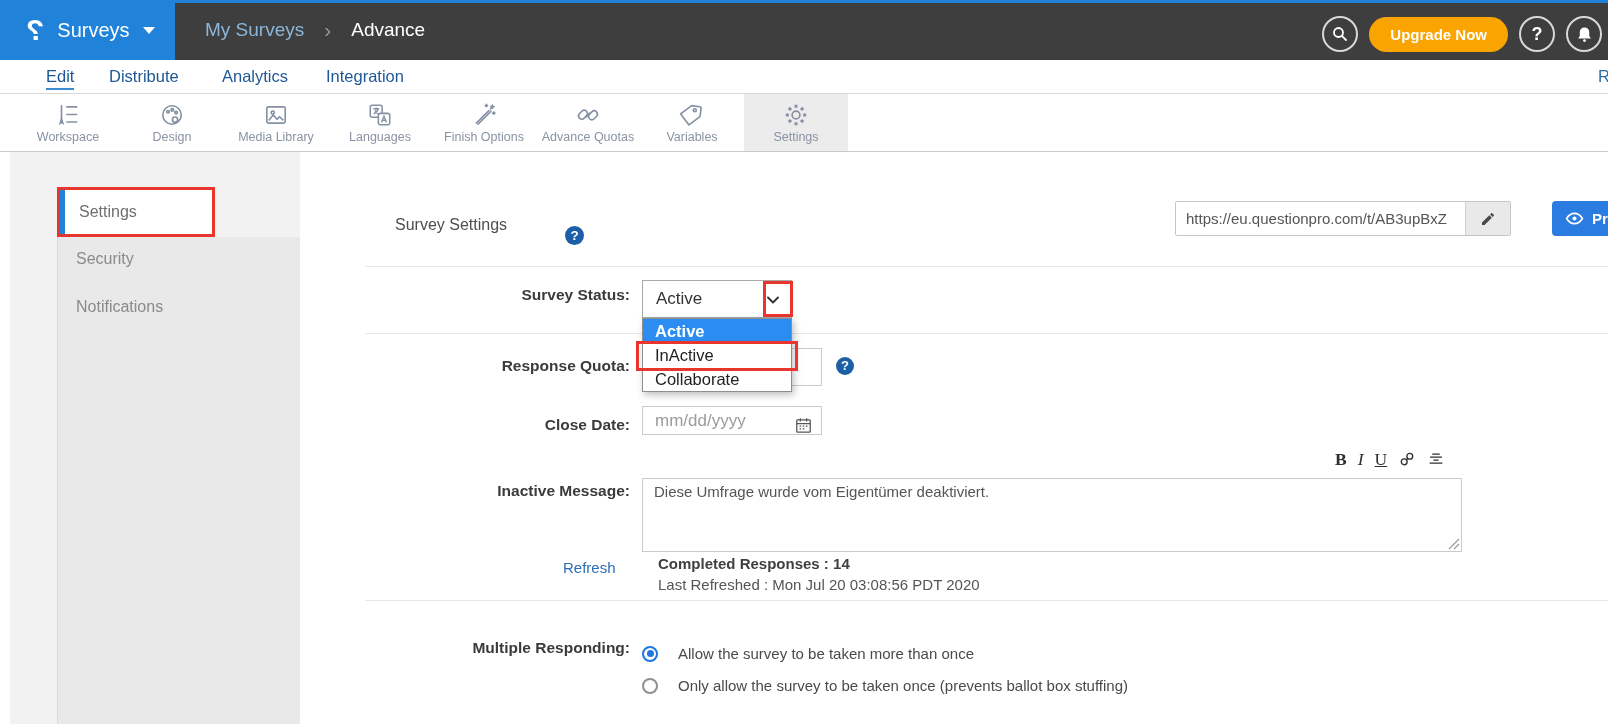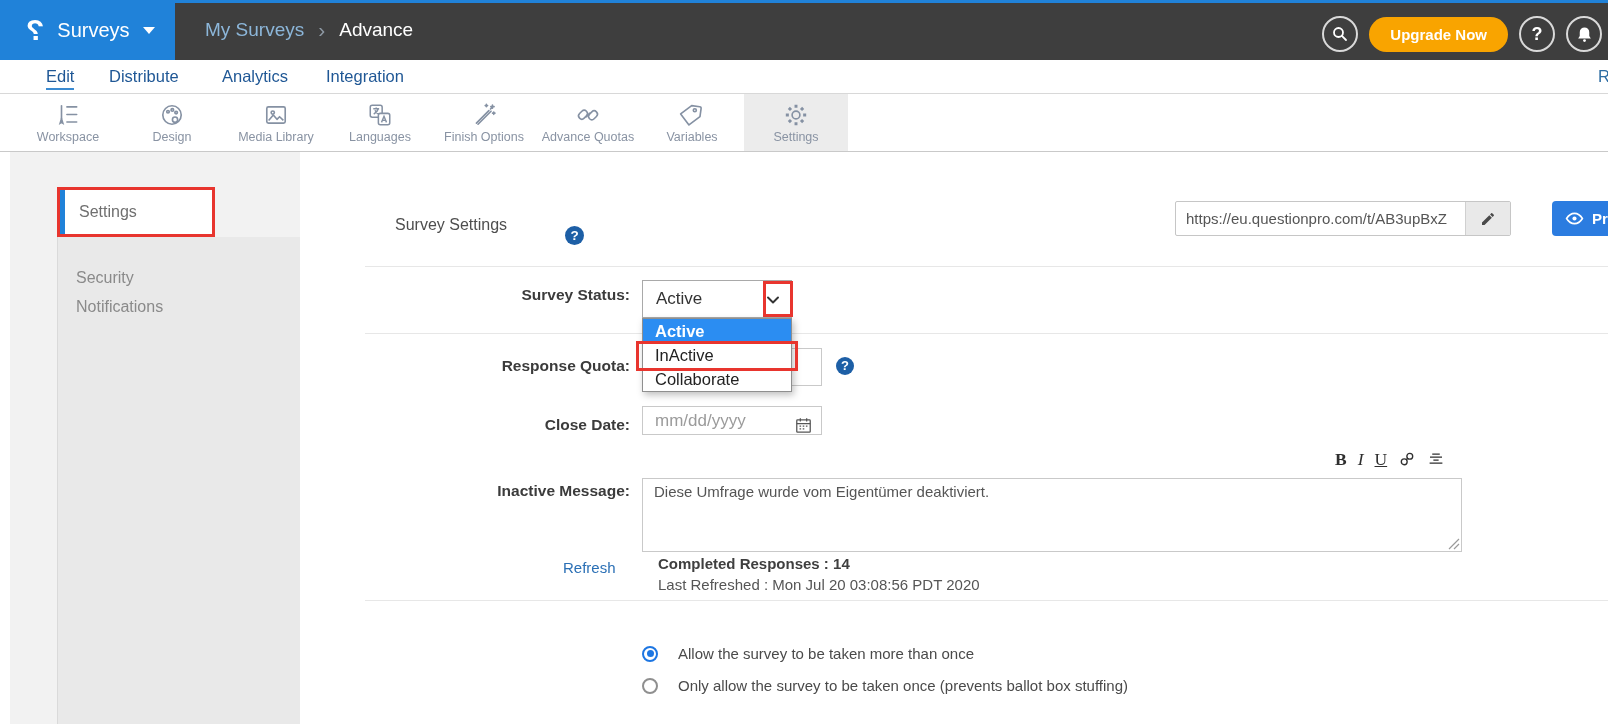--- a/index.html
+++ b/index.html
@@ -6,21 +6,21 @@
   body { font-family:"Liberation Sans","DejaVu Sans",sans-serif; background:#fff; }
   #app { position:relative; width:1608px; height:724px; background:#fff; overflow:hidden; }
 
   
   .top-accent { position:absolute; top:0; left:0; right:0; height:3px; background:#2082d9; z-index:30; }
   .topbar { position:absolute; top:0; left:0; right:0; height:60px; background:#3e3e3e; z-index:20; }
   .logo-box { position:absolute; left:0; top:0; width:175px; height:60px; background:#2082d9; display:flex; align-items:center; cursor:pointer; }
   .logo-glyph { display:inline-block; transform:scaleX(-1); font-size:30px; font-weight:bold; color:#fff; margin-left:26px; }
   .product { color:#fff; font-size:20px; margin-left:13px; }
   .caret-down { width:0; height:0; border-left:6px solid transparent; border-right:6px solid transparent; border-top:7px solid #fff; margin-left:13px; }
-  .breadcrumb { position:absolute; left:205px; top:0; height:60px; display:flex; align-items:center; gap:14px; }
+  .breadcrumb { position:absolute; left:205px; top:0; height:60px; display:flex; align-items:center; gap:20px; }
   .crumb-parent { color:#8cb6d9; font-size:19px; text-decoration:none; cursor:pointer; }
   .crumb-sep { color:#8f9aa5; font-size:21px; }
   .crumb-current { color:#fff; font-size:19px; }
   .topbar-right { position:absolute; right:6px; top:0; height:68px; display:flex; align-items:center; gap:11px; }
   .circle-btn { width:36px; height:36px; border:2px solid #d9d9d9; border-radius:50%; background:transparent; display:flex; align-items:center; justify-content:center; cursor:pointer; color:#fff; font-size:18px; font-weight:bold; }
   .upgrade-btn { height:35px; line-height:35px; background:#f9a400; color:#fff; font-weight:bold; font-size:15px; padding:0 21px; border:none; border-radius:18px; cursor:pointer; }
 
   
   .subnav { position:absolute; top:60px; left:0; right:0; height:34px; background:#fff; border-bottom:1px solid #d8d8d8; z-index:10; }
   .subnav a { position:absolute; top:7px; font-size:16.5px; color:#1f5795; text-decoration:none; cursor:pointer;margin-left:26px; }
@@ -38,21 +38,21 @@
   .share-box { position:absolute; left:1175px; top:107px; width:336px; height:35px; border:1px solid #c6c6c6; border-radius:2px; background:#fff; display:flex; overflow:hidden; }
   .share-box input { flex:1; border:none; outline:none; padding:0 10px; font-size:15px; color:#555; font-family:inherit; background:transparent; }
   .pencil-seg { width:45px; background:#e9e9e9; border-left:1px solid #d0d0d0; display:flex; align-items:center; justify-content:center; cursor:pointer; }
   .preview-btn { position:absolute; left:1552px; top:107px; height:35px; width:130px; background:#2b7ce0; color:#fff; border:none; border-radius:4px; display:flex; align-items:center; gap:8px; padding:0 13px; font-size:15px; font-weight:bold; cursor:pointer; }
 
   
   .content { position:absolute; top:152px; left:0; right:0; bottom:0; background:#fff; }
   .left-gutter { position:absolute; left:10px; top:0; width:290px; bottom:0; background:#f2f2f2; }
   .sidebar-panel { position:absolute; left:57px; top:85px; width:243px; bottom:0; background:#e9e9e9; border-left:1px solid #dadada; }
   .sb-item { position:absolute; left:18px; font-size:16px; color:#8a8a8a; cursor:pointer; }
-  .sb-security { top:13px;margin-top:19px; } .sb-notifications { top:61px; }
+  .sb-security { top:13px; } .sb-notifications { top:61px; }
   .sidebar-active { position:absolute; left:57px; top:35px; width:158px; height:50px; background:#fff; border:3px solid #e8352e; display:flex; align-items:center; cursor:pointer; z-index:3; }
   .active-strip { width:5px; align-self:stretch; background:#2082d9; }
   .sidebar-active span.lbl { font-size:16px; color:#6f6f6f; margin-left:14px; }
 
   .main { position:absolute; left:300px; top:0; right:0; bottom:0; background:#fff; }
   .page-title { position:absolute; left:95px; top:64px; font-size:16px; color:#4e4e4e; font-weight:400; }
   .help-badge { display:inline-block; width:19px; height:19px; border-radius:50%; background:#1d5fa6; color:#fff; font-weight:bold; font-size:13.5px; text-align:center; line-height:19px; cursor:pointer; }
   .title-help { position:absolute; left:265px; top:74px; }
   .quota-help { position:absolute; left:536px; top:205px; width:18px; height:18px; line-height:18px; font-size:13px; }
   .divider { position:absolute; left:65px; right:0; height:1px; background:#e7e7e7; }
@@ -293,20 +293,21 @@
       <svg class="resize-grip" width="12" height="12" viewBox="0 0 12 12">
           <path d="M11 1L1 11M11 6L6 11" stroke="#9a9a9a" stroke-width="1.2" fill="none"></path>
         </svg>
 
       <a class="refresh-link">Refresh</a>
       <div class="resp-info">
         <div class="resp-line1">Completed Responses : 14</div>
         <div class="resp-line2">Last Refreshed : Mon Jul 20 03:08:56 PDT 2020</div>
       </div>
 
+      <span class="form-label l-mr">Multiple Responding:</span>
       <div class="radio-row rr1">
         <span class="radio on"></span>
         <span class="radio-label">Allow the survey to be taken more than once</span>
       </div>
       <div class="radio-row rr2">
         <span class="radio off"></span>
         <span class="radio-label">Only allow the survey to be taken once (prevents ballot box stuffing)</span>
       </div>
     </div>
   </div>

